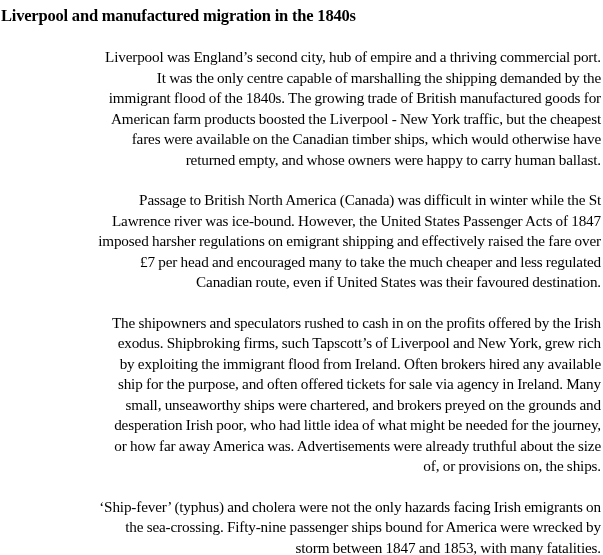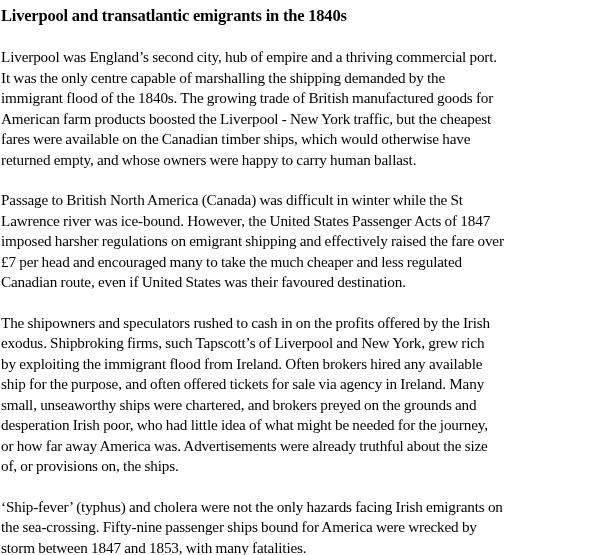--- a/index.html
+++ b/index.html
@@ -25,27 +25,28 @@
     letter-spacing: -0.2px;
     white-space: pre-line;
   }
   .doc-paragraph {
     font-size: 15.2px;
     line-height: 20.5px;
     margin: 0 0 20px 0;
     letter-spacing: -0.15px;
     word-spacing: -0.3px;
     white-space: pre-line;
+    text-align: right;
   }
 </style>
 </head>
 <body>
 
 <div class="page">
-  <h1 class="doc-title">Liverpool and transatlantic emigrants in the 1840s</h1>
+  <h1 class="doc-title">Liverpool and manufactured migration in the 1840s</h1>
 
   <p class="doc-paragraph">Liverpool was England’s second city, hub of empire and a thriving commercial port.
 It was the only centre capable of marshalling the shipping demanded by the
 immigrant flood of the 1840s. The growing trade of British manufactured goods for
 American farm products boosted the Liverpool - New York traffic, but the cheapest
 fares were available on the Canadian timber ships, which would otherwise have
 returned empty, and whose owners were happy to carry human ballast.</p>
 
   <p class="doc-paragraph">Passage to British North America (Canada) was difficult in winter while the St
 Lawrence river was ice-bound.  However, the United States Passenger Acts of 1847

